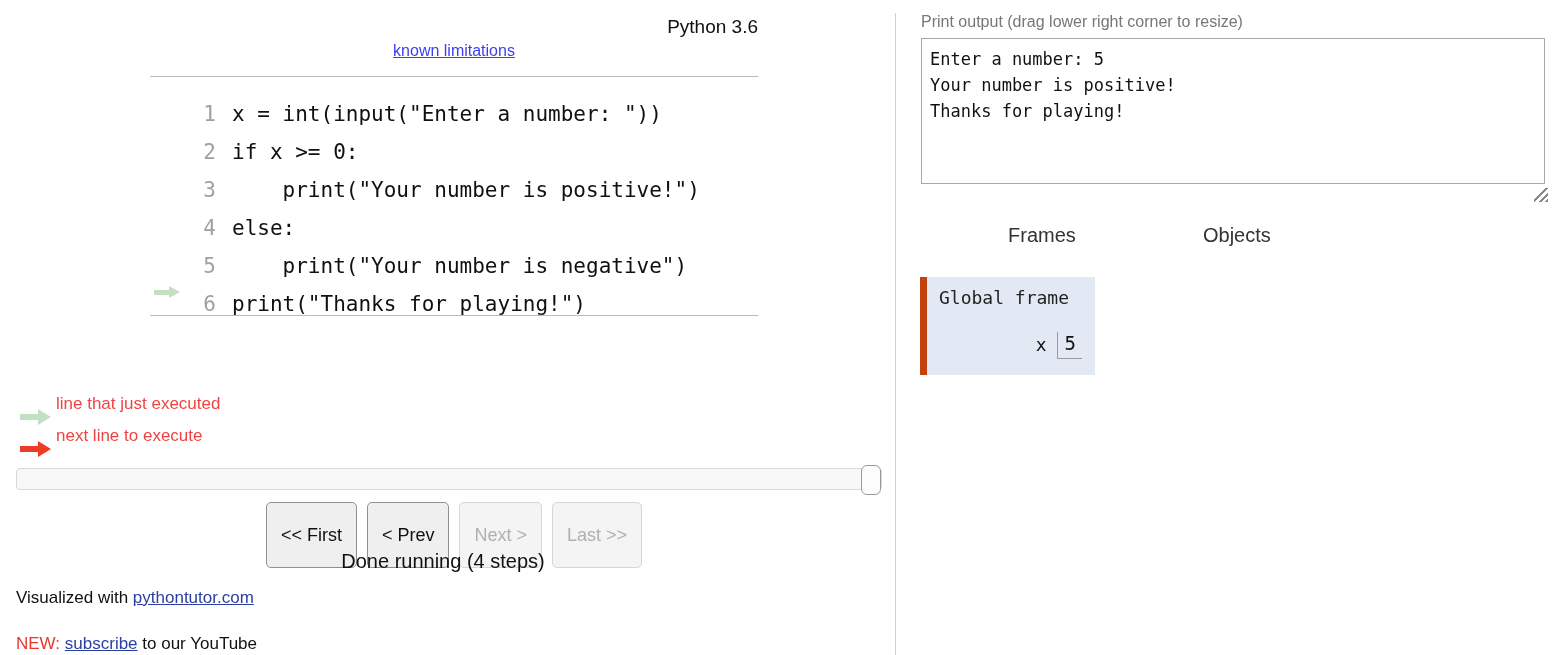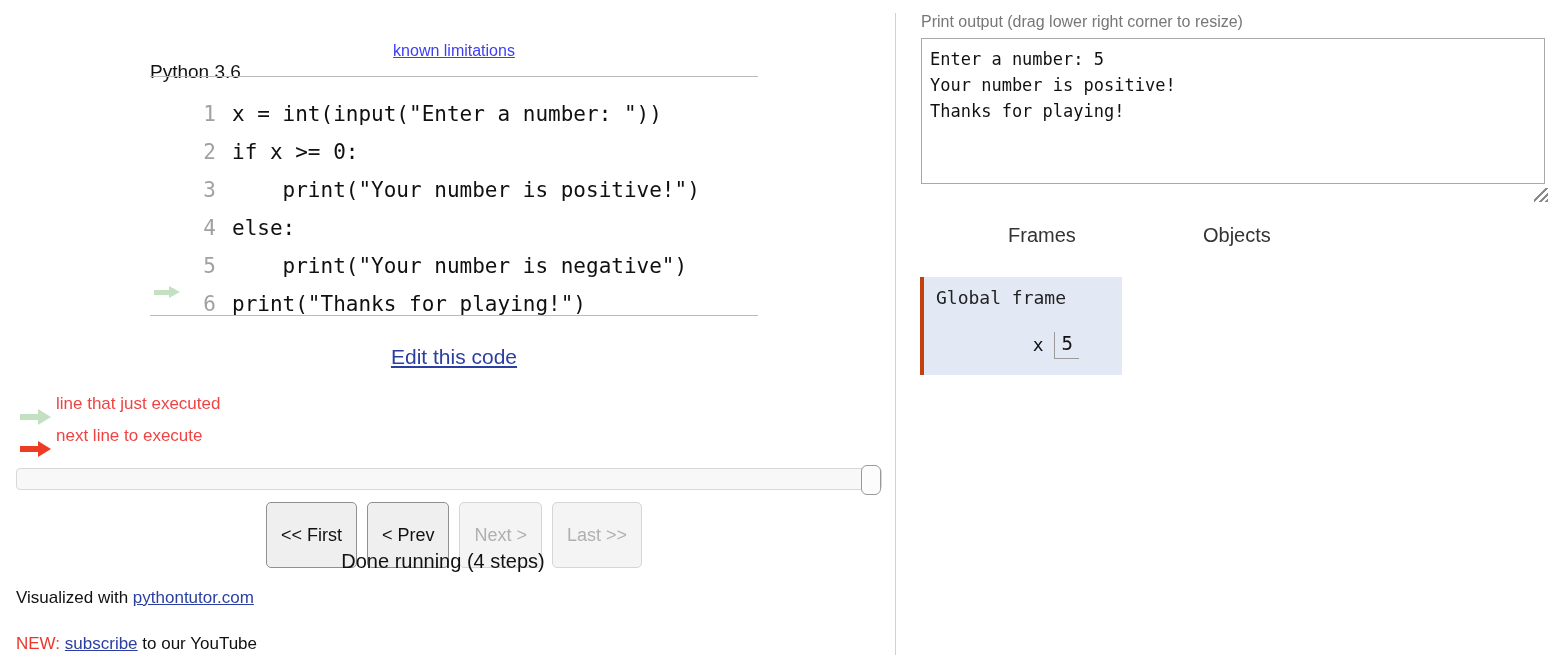--- a/index.html
+++ b/index.html
@@ -31,24 +31,23 @@
     width: 1px;
     height: 642px;
     background: #d0d0d0;
   }
 
   
   #py-version {
     position: absolute;
     left: 150px; top: 16px;
     width: 608px;
-    text-align: left;
+    text-align: right;
     font-size: 19px;
     color: #111;
-    margin-top: 45px;
   }
   #known-limitations-wrap {
     position: absolute;
     left: 150px; top: 42px;
     width: 608px;
     text-align: center;
     font-size: 16px;
   }
   .link {
     color: #3d3df5;
@@ -286,24 +285,24 @@
     left: 1203px;
     top: 224px;
     font-size: 20px;
     color: #333;
   }
 
   #global-frame {
     position: absolute;
     left: 920px;
     top: 277px;
-    width: 202px;
+    width: 175px;
     height: 98px;
     background: #e2e9f4;
-    border-left: 4px solid #c2410c;
+    border-left: 7px solid #c2410c;
     box-sizing: border-box;
   }
   #global-frame-title {
     position: absolute;
     left: 12px;
     top: 10px;
     font-family: "DejaVu Sans Mono", monospace;
     font-size: 18px;
     color: #222;
   }
@@ -347,23 +346,20 @@
 
   <div id="code-block">
       <div class="code-line"><div class="gutter-arrow"></div><div class="lineno">1</div><div class="codetext">x = int(input("Enter a number: "))</div></div>
       <div class="code-line"><div class="gutter-arrow"></div><div class="lineno">2</div><div class="codetext">if x &gt;= 0:</div></div>
       <div class="code-line"><div class="gutter-arrow"></div><div class="lineno">3</div><div class="codetext">    print("Your number is positive!")</div></div>
       <div class="code-line"><div class="gutter-arrow"></div><div class="lineno">4</div><div class="codetext">else:</div></div>
       <div class="code-line"><div class="gutter-arrow"></div><div class="lineno">5</div><div class="codetext">    print("Your number is negative")</div></div>
       <div class="code-line"><div class="gutter-arrow"><span class="arrow-green"><span class="arrow-shaft"></span><span class="arrow-head"></span></span></div><div class="lineno">6</div><div class="codetext">print("Thanks for playing!")</div></div>
     </div>
 
-  <div id="edit-code-wrap">
-    <span class="link-darkblue">Edit this code</span>
-  </div>
 
   <div id="legend">
     <div class="legend-row">
       <span class="legend-icon arrow-green">
         <span class="arrow-shaft"></span>
           <span class="arrow-head"></span>
       </span>
       <span>line that just executed</span>
     </div>
     <div class="legend-row">

